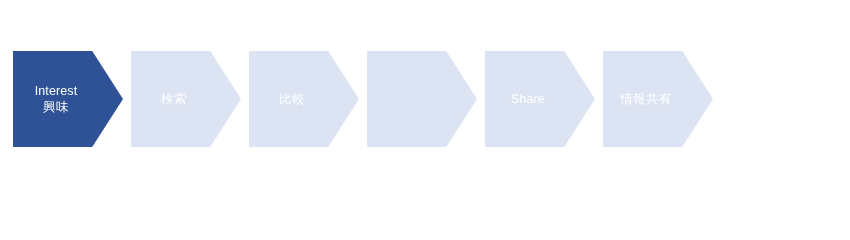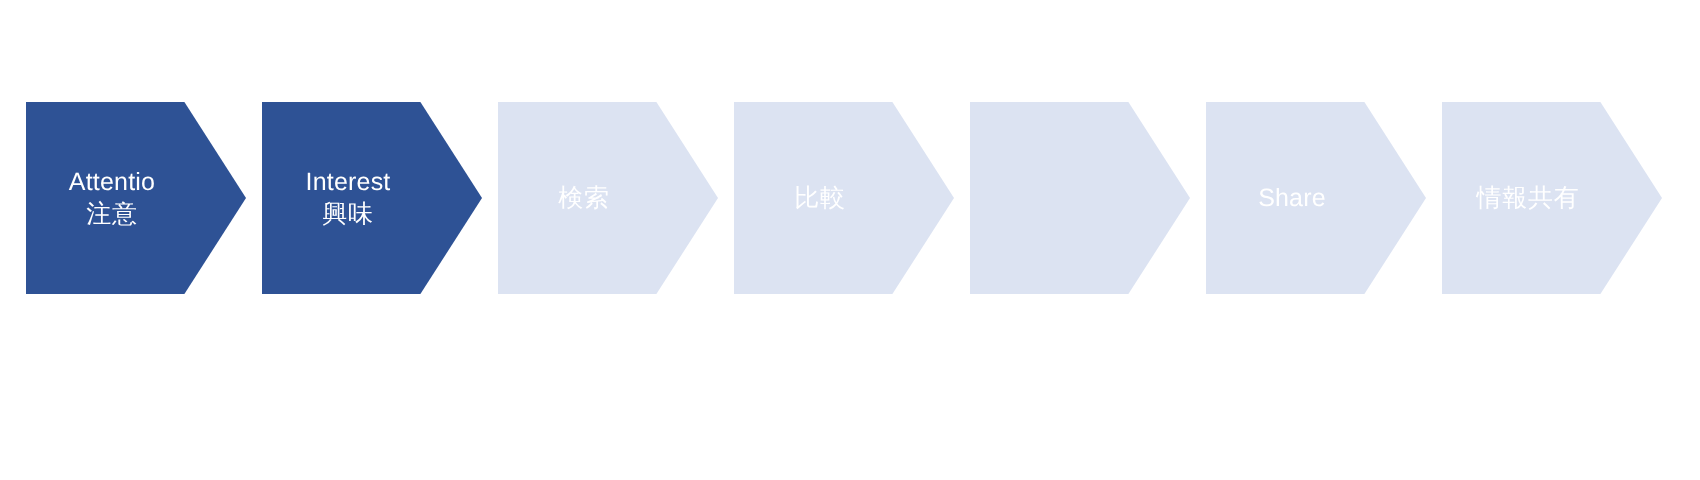--- a/index.html
+++ b/index.html
@@ -80,26 +80,20 @@
     letter-spacing: 0.4px;
   }
 </style>
 </head>
 <body>
 
 <div id="diagram">
 
   <div class="chevron-row">
 
-    <div class="chevron dark">
-      <div class="chevron-text">
-        <span class="label-en">Attentio</span>
-        <span class="label-ja">注意</span>
-      </div>
-    </div>
 
     <div class="chevron dark">
       <div class="chevron-text">
         <span class="label-en">Interest</span>
         <span class="label-ja">興味</span>
       </div>
     </div>
 
     <div class="chevron light">
       <div class="chevron-text">

